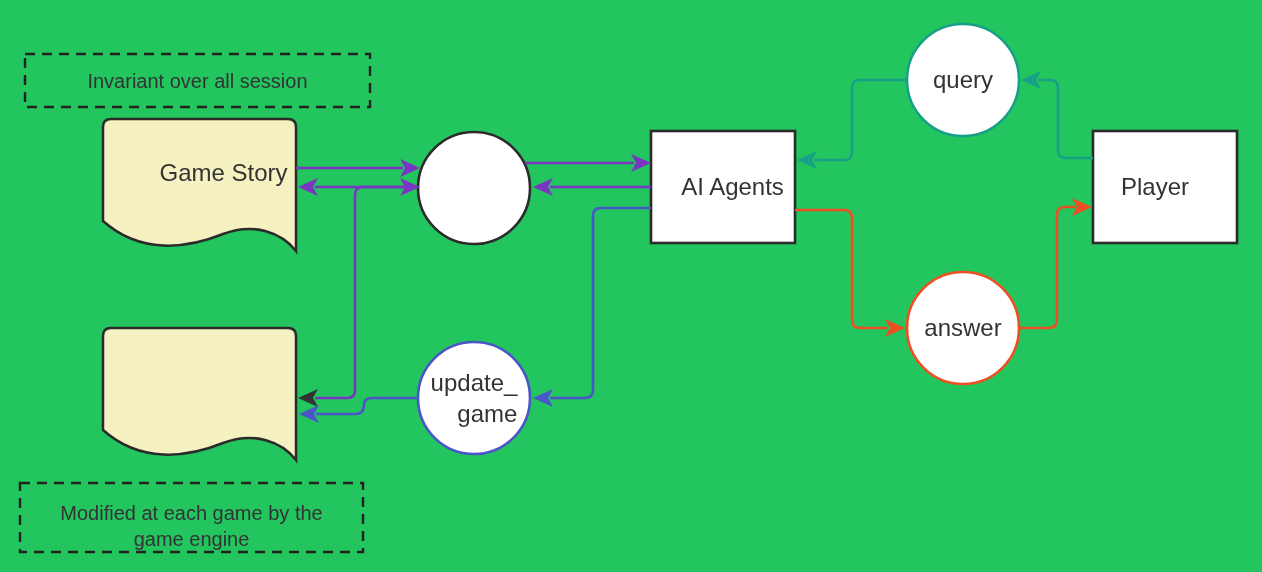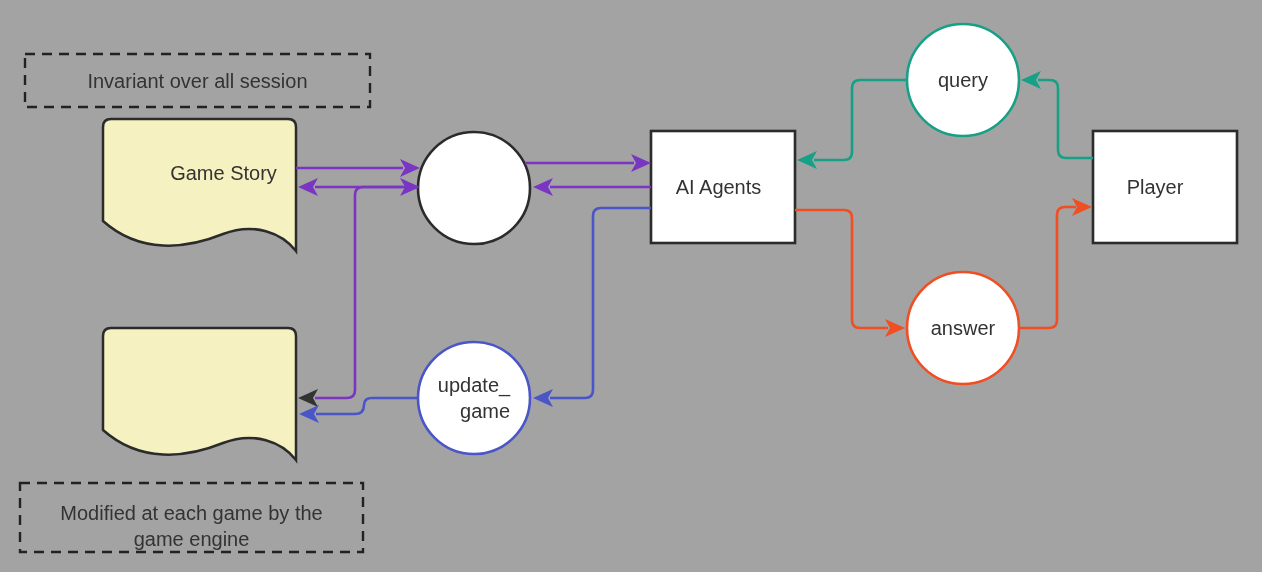--- a/index.html
+++ b/index.html
@@ -1,27 +1,27 @@
 <!DOCTYPE html>
 <html><head>
 <meta charset="utf-8">
 <style>
   html,body{margin:0;padding:0;}
   body{font-family:"Liberation Sans","DejaVu Sans",sans-serif;}
   .stage{position:relative;width:1262px;height:572px;overflow:hidden;background:#f1f1f1;}
   .stage svg{position:absolute;left:0;top:0;}
   .lbl{position:absolute;display:flex;align-items:center;justify-content:center;
-       text-align:center;color:#333;font-size:20px;line-height:1.3;}
+       text-align:center;color:#333;font-size:24px;line-height:1.3;}
   .lbl .two-line span{display:block;text-align:right;}
   .note-text{font-size:20px;}
 </style>
 </head>
 <body>
 
-<div class="stage" style="background: #a3a3a3;">
+<div class="stage" style="background: #22c55e;">
 
   <svg width="1262" height="572" viewBox="0 0 1262 572">
 
     <rect x="25" y="54" width="345" height="53" fill="none" stroke-width="2.4" stroke-dasharray="10 7" stroke="#222222"></rect>
     <rect x="20" y="483" width="343" height="69" fill="none" stroke-width="2.4" stroke-dasharray="10 7" stroke="#222222"></rect>
 
     <path d="M 111 119 H 288 Q 296 119 296 127 V 251 C 282 233 254 222 223 234 C 186 249 140 254 103 221 V 127 Q 103 119 111 119 Z" stroke-width="2.5" stroke="#2b2b2b" fill="#f5f1c1"></path>
     <path d="M 111 328 H 288 Q 296 328 296 336 V 460 C 282 442 254 431 223 443 C 186 458 140 463 103 430 V 336 Q 103 328 111 328 Z" stroke-width="2.5" stroke="#2b2b2b" fill="#f5f1c1"></path>
 
     <rect x="651" y="131" width="144" height="112" stroke-width="2.6" stroke="#2b2b2b" fill="#ffffff"></rect>
@@ -65,21 +65,21 @@
 
     <path d="M 1020 328 H 1049 Q 1057 328 1057 320 V 215 Q 1057 207 1065 207 H 1076" fill="none" stroke-width="2.6" stroke="#f04e23"></path>
     <polygon points="1092,207 1072,198 1077,207 1072,216" fill="#f04e23"></polygon>
   </svg>
 
   <div class="lbl note-text" style="left:25px;top:54px;width:345px;height:53px;">Invariant over all session</div>
 
   <div class="lbl" style="left:103px;top:145px;width:193px;height:56px;padding-left:24px;">Game Story</div>
 
 
-  <div class="lbl" style="left:651px;top:131px;width:135px;height:112px;">AI Agents</div>
+  <div class="lbl" style="left:651px;top:131px;width:135px;height:112px;padding-left:14px;">AI Agents</div>
 
   <div class="lbl" style="left:906px;top:52px;width:114px;height:56px;">query</div>
 
   <div class="lbl" style="left:1093px;top:131px;width:124px;height:112px;">Player</div>
 
   <div class="lbl" style="left:906px;top:300px;width:114px;height:56px;text-align:center;">answer</div>
 
   <div class="lbl" style="left:417px;top:368px;width:114px;height:60px;">
     <div class="two-line">
       <span>update_</span>

